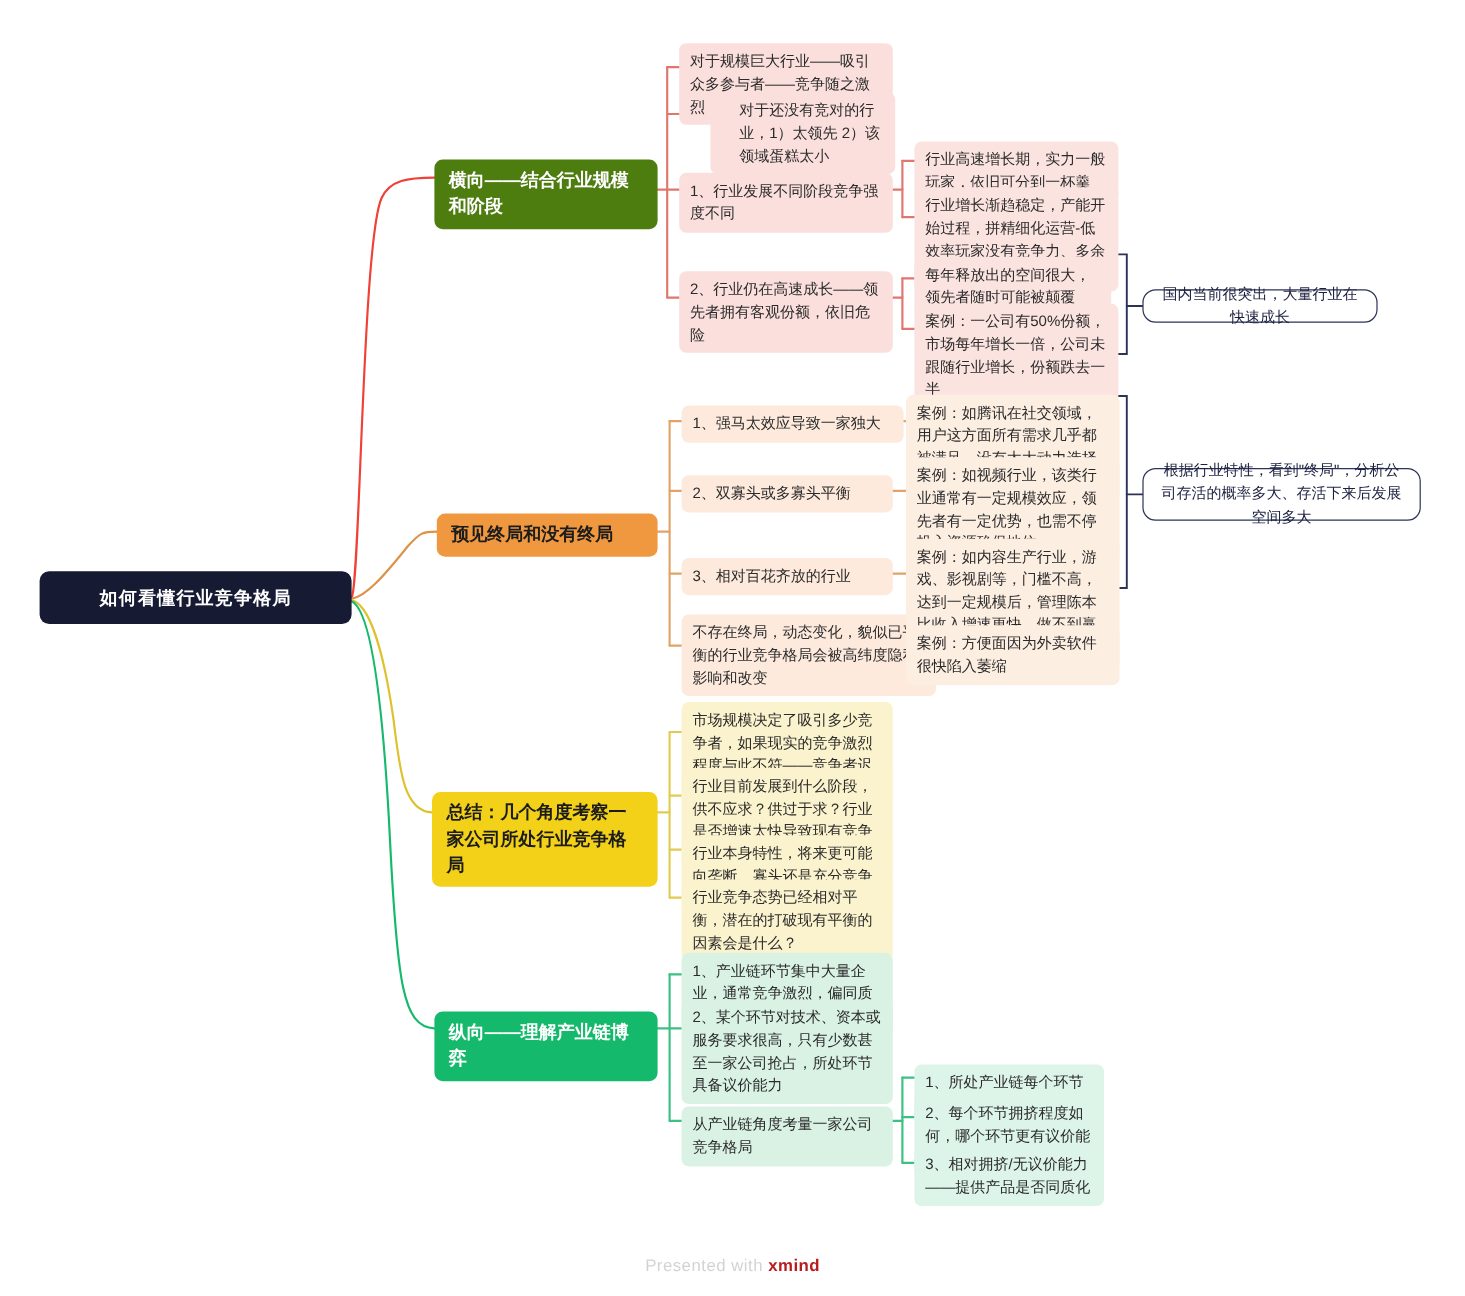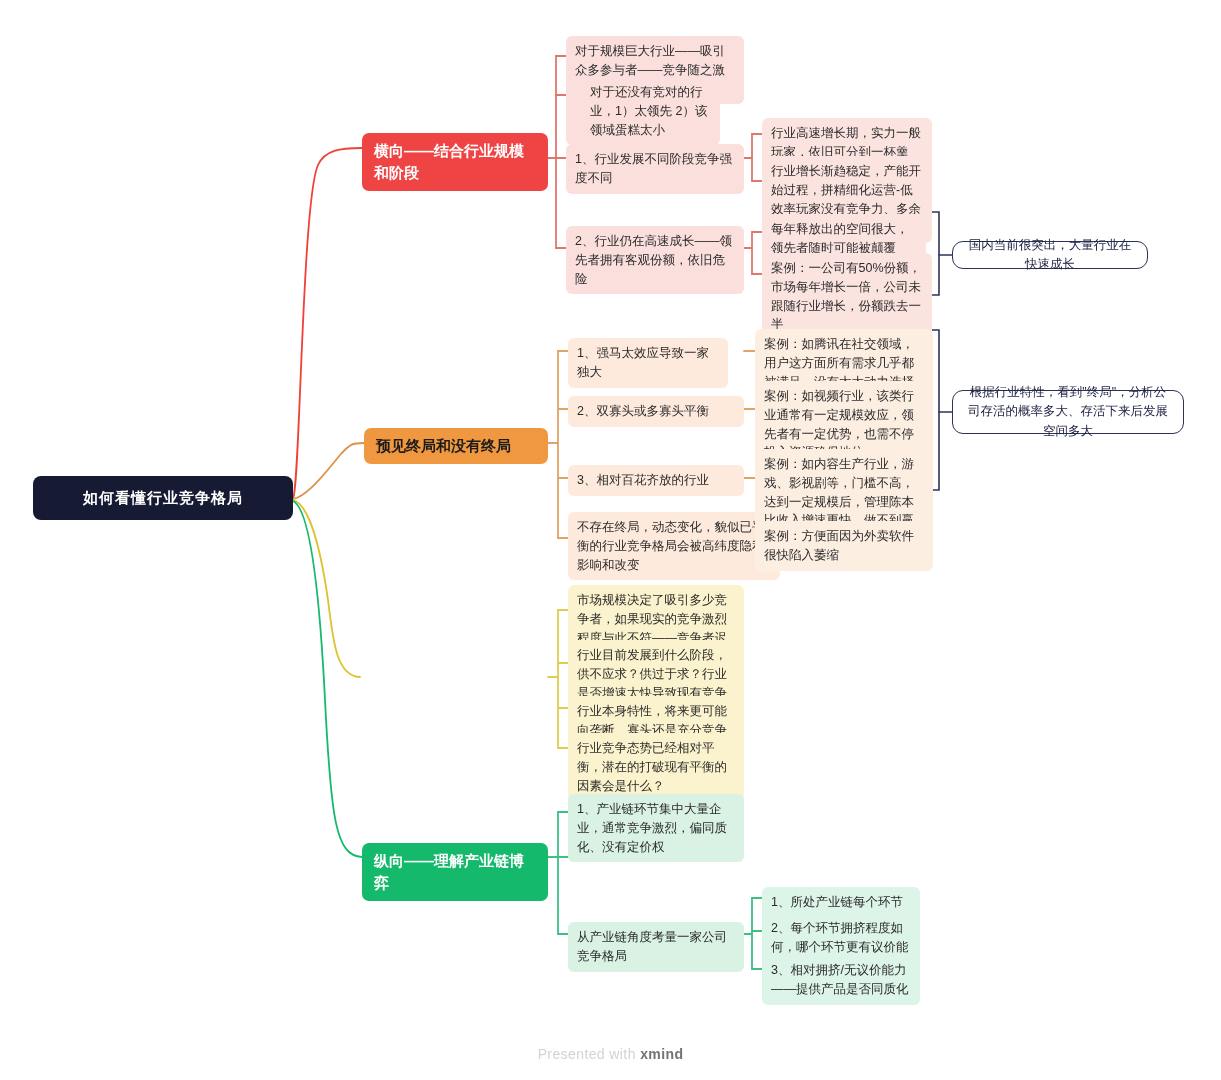--- a/index.html
+++ b/index.html
@@ -24,21 +24,21 @@
     color:#ffffff;font-size:15px;font-weight:bold;letter-spacing:1px;
   }
 
   
   .branch{
     border-radius:7px;
     display:flex;align-items:center;
     padding:7px 12px;
     color:#1c1c1c;font-size:15px;font-weight:bold;line-height:1.45;
   }
-  .branch.red{background:#ef4444;color:#ffffff;}
+  .branch.red{background:#4d7c0f;color:#ffffff;}
   .branch.orange{background:#f0983f;color:#1c1c1c;}
   .branch.yellow{background:#f2d118;color:#1c1c1c;}
   .branch.green{background:#15b96c;color:#ffffff;}
 
   
   .leaf{
     border-radius:6px;
     padding:6px 9px;
     font-size:12.5px;line-height:1.5;
     color:#2b2b2b;
@@ -62,21 +62,21 @@
     padding:6px 12px;
     display:flex;align-items:center;justify-content:center;
     text-align:center;
   }
 
   
   .footer{
     position:absolute;left:0;top:1046px;width:1221px;
     text-align:center;color:#d3d3d3;font-size:14px;letter-spacing:.4px;
   }
-  .footer b{color:#737373;font-weight:bold;}
+  .footer b{color:#b91c1c;font-weight:bold;}
 </style>
 </head>
 <body>
 
 <div id="canvas">
 
   <svg id="wires" viewBox="0 0 1221 1080">
     <g fill="none" stroke-width="1.8" stroke-linecap="round">
 
       <path d="M293 498 C 300 490, 302 200, 318 165 C 325 150, 340 148, 362 148" stroke="#ef4136"></path>
@@ -133,21 +133,21 @@
   </div>
 
   <div class="node branch red" style="left:362px;top:133px;width:186px;">
     <span>横向——结合行业规模和阶段</span>
   </div>
 
   <div class="node leaf pink" style="left:566px;top:36px;width:178px;">
     <span>对于规模巨大行业——吸引众多参与者——竞争随之激烈</span>
   </div>
 
-  <div class="node leaf pink" style="left:566px;top:77px;width:154px;padding-left:24px;">
+  <div class="node leaf pink" style="left:592px;top:77px;width:154px;padding-left:24px;">
     <span>对于还没有竞对的行业，1）太领先 2）该领域蛋糕太小</span>
   </div>
 
   <div class="node leaf pink" style="left:566px;top:144px;width:178px;">
     <span>1、行业发展不同阶段竞争强度不同</span>
   </div>
 
   <div class="node leaf pink" style="left:566px;top:226px;width:178px;">
     <span>2、行业仍在高速成长——领先者拥有客观份额，依旧危险</span>
   </div>
@@ -169,21 +169,21 @@
   </div>
 
   <div class="node summary" style="left:952px;top:241px;width:196px;height:28px;">
     <span>国内当前很突出，大量行业在快速成长</span>
   </div>
 
   <div class="node branch orange" style="left:364px;top:428px;width:184px;">
     <span>预见终局和没有终局</span>
   </div>
 
-  <div class="node leaf peach" style="left:568px;top:338px;width:160px;">
+  <div class="node leaf peach" style="left:568px;top:338px;width:185px;">
     <span>1、强马太效应导致一家独大</span>
   </div>
 
   <div class="node leaf peach" style="left:568px;top:396px;width:176px;">
     <span>2、双寡头或多寡头平衡</span>
   </div>
 
   <div class="node leaf peach" style="left:568px;top:465px;width:176px;">
     <span>3、相对百花齐放的行业</span>
   </div>
@@ -205,20 +205,23 @@
   </div>
 
   <div class="node leaf peach2" style="left:755px;top:521px;width:178px;">
     <span>案例：方便面因为外卖软件很快陷入萎缩</span>
   </div>
 
   <div class="node summary" style="left:952px;top:390px;width:232px;height:44px;">
     <span>根据行业特性，看到"终局"，分析公司存活的概率多大、存活下来后发展空间多大</span>
   </div>
 
+  <div class="node branch yellow" style="left:360px;top:660px;width:188px;">
+    <span>总结：几个角度考察一家公司所处行业竞争格局</span>
+  </div>
 
   <div class="node leaf cream" style="left:568px;top:585px;width:176px;">
     <span>市场规模决定了吸引多少竞争者，如果现实的竞争激烈程度与此不符——竞争者迟早会来？为什么不来？</span>
   </div>
 
   <div class="node leaf cream" style="left:568px;top:640px;width:176px;">
     <span>行业目前发展到什么阶段，供不应求？供过于求？行业是否增速太快导致现有竞争格局不稳定</span>
   </div>
 
   <div class="node leaf cream" style="left:568px;top:696px;width:176px;">
@@ -230,20 +233,23 @@
   </div>
 
   <div class="node branch green" style="left:362px;top:843px;width:186px;">
     <span>纵向——理解产业链博弈</span>
   </div>
 
   <div class="node leaf mint" style="left:568px;top:794px;width:176px;">
     <span>1、产业链环节集中大量企业，通常竞争激烈，偏同质化、没有定价权</span>
   </div>
 
+  <div class="node leaf mint" style="left:568px;top:833px;width:176px;">
+    <span>2、某个环节对技术、资本或服务要求很高，只有少数甚至一家公司抢占，所处环节具备议价能力</span>
+  </div>
 
   <div class="node leaf mint" style="left:568px;top:922px;width:176px;">
     <span>从产业链角度考量一家公司竞争格局</span>
   </div>
 
   <div class="node leaf mint2" style="left:762px;top:887px;width:158px;">
     <span>1、所处产业链每个环节是什么</span>
   </div>
 
   <div class="node leaf mint2" style="left:762px;top:913px;width:158px;">

